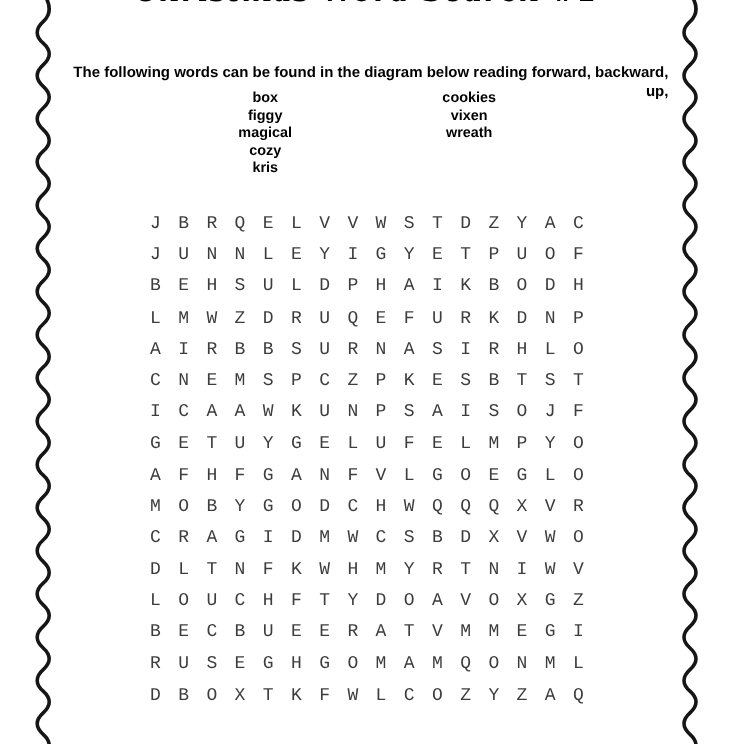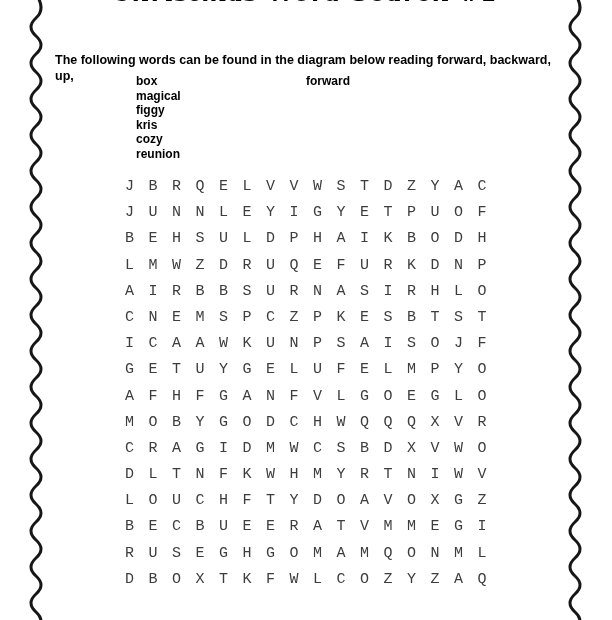--- a/index.html
+++ b/index.html
@@ -26,31 +26,31 @@
   .title-text {
     font-family:"DejaVu Serif", serif;
     font-style:italic; font-weight:bold;
     font-size:24px; line-height:34px;
     margin-top:-24px; letter-spacing:1px;
     white-space:nowrap;
   }
 
   .instructions {
     position:absolute; top:22px; left:55px; right:55px;
-    text-align:left;
+    text-align:right;
     font-size:12.5px; font-weight:600; line-height:15.5px;
     white-space:pre-wrap;
   }
 
   .word-list {
     position:absolute; top:74px; left:136px; width:340px;
     display:flex; justify-content:space-between;
   }
   .word-col {
-    width:170px; text-align:left;
+    width:170px; text-align:center;
     font-size:12px; font-weight:600; line-height:14.6px;
   }
 
   .letter-grid {
     position:absolute; top:174px; left:0; width:612px;
     transform:translateX(7px);
   }
   .grid-row {
     height:26.2px; line-height:26.2px;
     text-align:center;
@@ -75,28 +75,29 @@
   <div class="title-text">Christmas Word Search #1</div>
 </div>
 
 <div class="instructions">
   <div>The following words can be found in the diagram below reading forward, backward, up,</div>
 </div>
 
 <div class="word-list">
   <div class="word-col">
     <div>box</div>
+    <div>figgy</div>
     <div>magical</div>
-    <div>figgy</div>
+    <div>cozy</div>
     <div>kris</div>
-    <div>cozy</div>
-    <div>reunion</div>
   </div>
   <div class="word-col">
-    <div>forward</div>
+    <div>cookies</div>
+    <div>vixen</div>
+    <div>wreath</div>
   </div>
 </div>
 
 <div class="letter-grid">
   <div class="grid-row">JBRQELVVWSTDZYAC</div>
   <div class="grid-row">JUNNLEYIGYETPUOF</div>
   <div class="grid-row">BEHSULDPHAIKBODH</div>
   <div class="grid-row">LMWZDRUQEFURKDNP</div>
   <div class="grid-row">AIRBBSURNASIRHLO</div>
   <div class="grid-row">CNEMSPCZPKESBTST</div>

